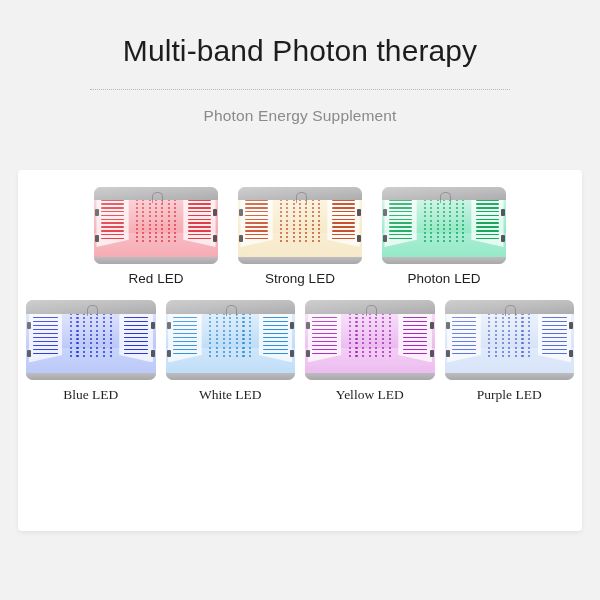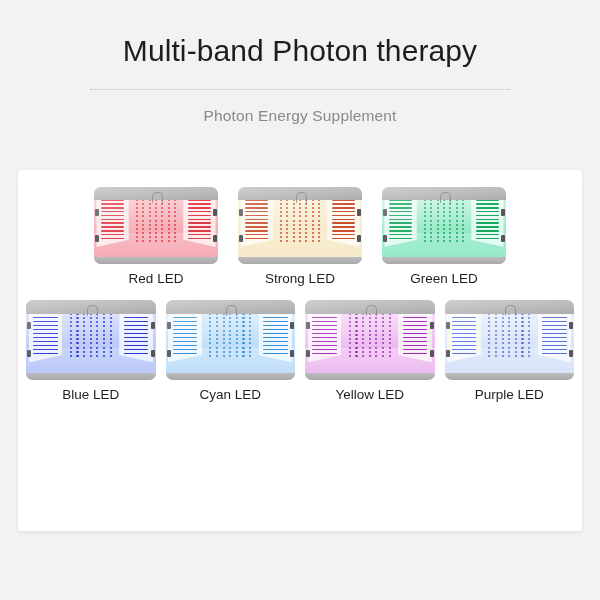--- a/index.html
+++ b/index.html
@@ -77,20 +77,21 @@
   }
   .row-top {
     margin-top: 17px;
     gap: 20px;
     padding: 0 14px;
   }
   .row-bottom {
     margin-top: 14px;
     gap: 10px;
     padding: 0 8px;
+    font-family: Liberation Serif, serif;
   }
   .cell {
     display: flex;
     flex-direction: column;
     align-items: center;
   }
   .row-top .cell { width: 124px; }
   .row-bottom .cell { width: 130px; }
 
   .cell-label {
@@ -682,21 +683,21 @@
             </span>
             <span class="cap"></span>
             <span class="hook"></span>
             <span class="foot"></span>
             <span class="nub l t"></span>
             <span class="nub l b"></span>
             <span class="nub r t"></span>
             <span class="nub r b"></span>
             <span class="sheen"></span>
           </div>
-          <div class="cell-label">Green LED</div>
+          <div class="cell-label">Photon LED</div>
         </div>
       </div>
     <div class="row row-bottom">
         <div class="cell">
           <div class="device">
             <span class="shell"></span>
             <span class="backwall" style="background:linear-gradient(#e2e8fd,#b9c6f7)"></span>
             <span class="floor" style="background:linear-gradient(#c7d4fb,#b9c6f7)"></span>
             <span class="wing left">
               <span class="wing-leds">
@@ -976,21 +977,21 @@
             </span>
             <span class="cap"></span>
             <span class="hook"></span>
             <span class="foot"></span>
             <span class="nub l t"></span>
             <span class="nub l b"></span>
             <span class="nub r t"></span>
             <span class="nub r b"></span>
             <span class="sheen"></span>
           </div>
-          <div class="cell-label">Cyan LED</div>
+          <div class="cell-label">White LED</div>
         </div>
         <div class="cell">
           <div class="device">
             <span class="shell"></span>
             <span class="backwall" style="background:linear-gradient(#fbe6fb,#eab8ef)"></span>
             <span class="floor" style="background:linear-gradient(#f4cdf5,#eab8ef)"></span>
             <span class="wing left">
               <span class="wing-leds">
                 <i style="background:#a12bb5"></i>
                 <i style="background:#a12bb5"></i>

